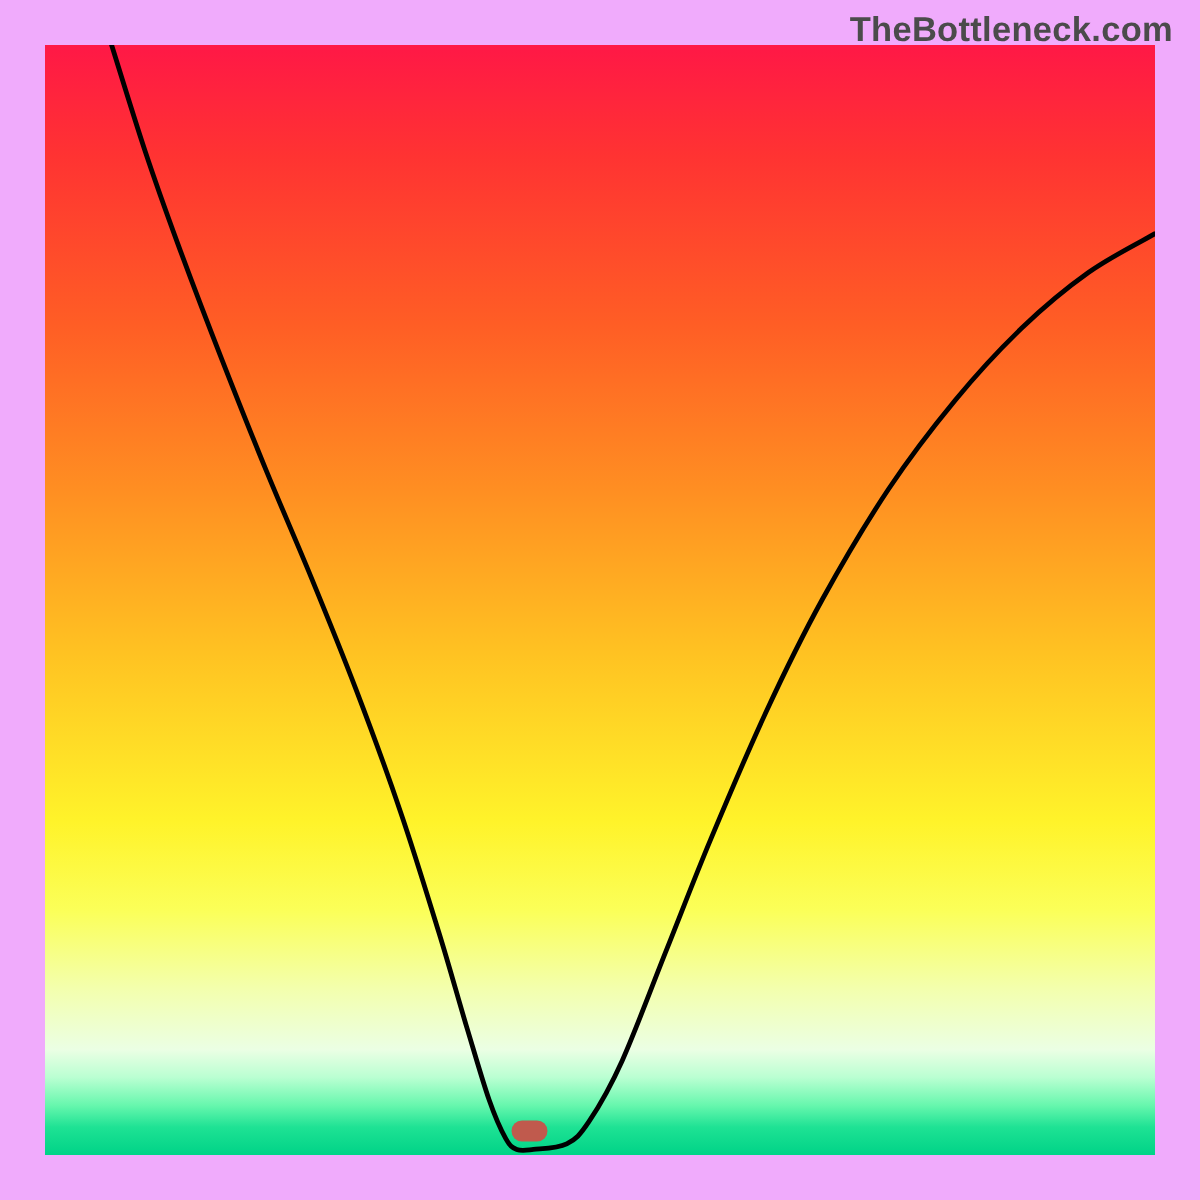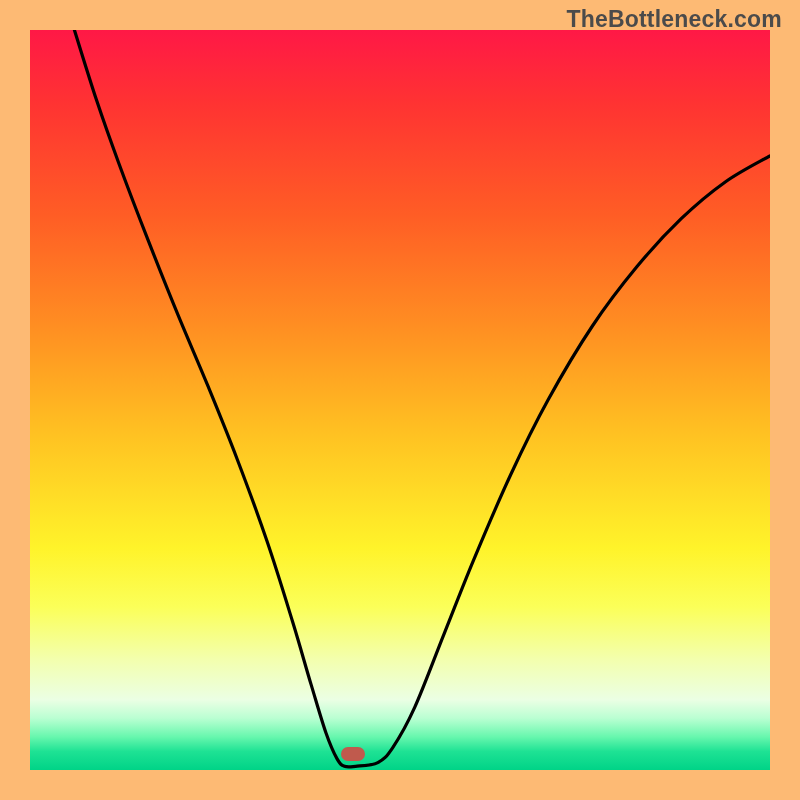--- a/index.html
+++ b/index.html
@@ -10,21 +10,21 @@
     background: #000;
     overflow: hidden;
     font-family: Arial, Helvetica, sans-serif;
   }
   .frame {
     position: absolute;
     left: 0;
     top: 0;
     width: 800px;
     height: 800px;
-    background: #fdba74;
+    background: #f0abfc;
   }
   .watermark {
     position: absolute;
     top: 6px;
     right: 18px;
     color: #4b4b4b;
     font-size: 23px;
     font-weight: 600;
     letter-spacing: 0.2px;
   }

